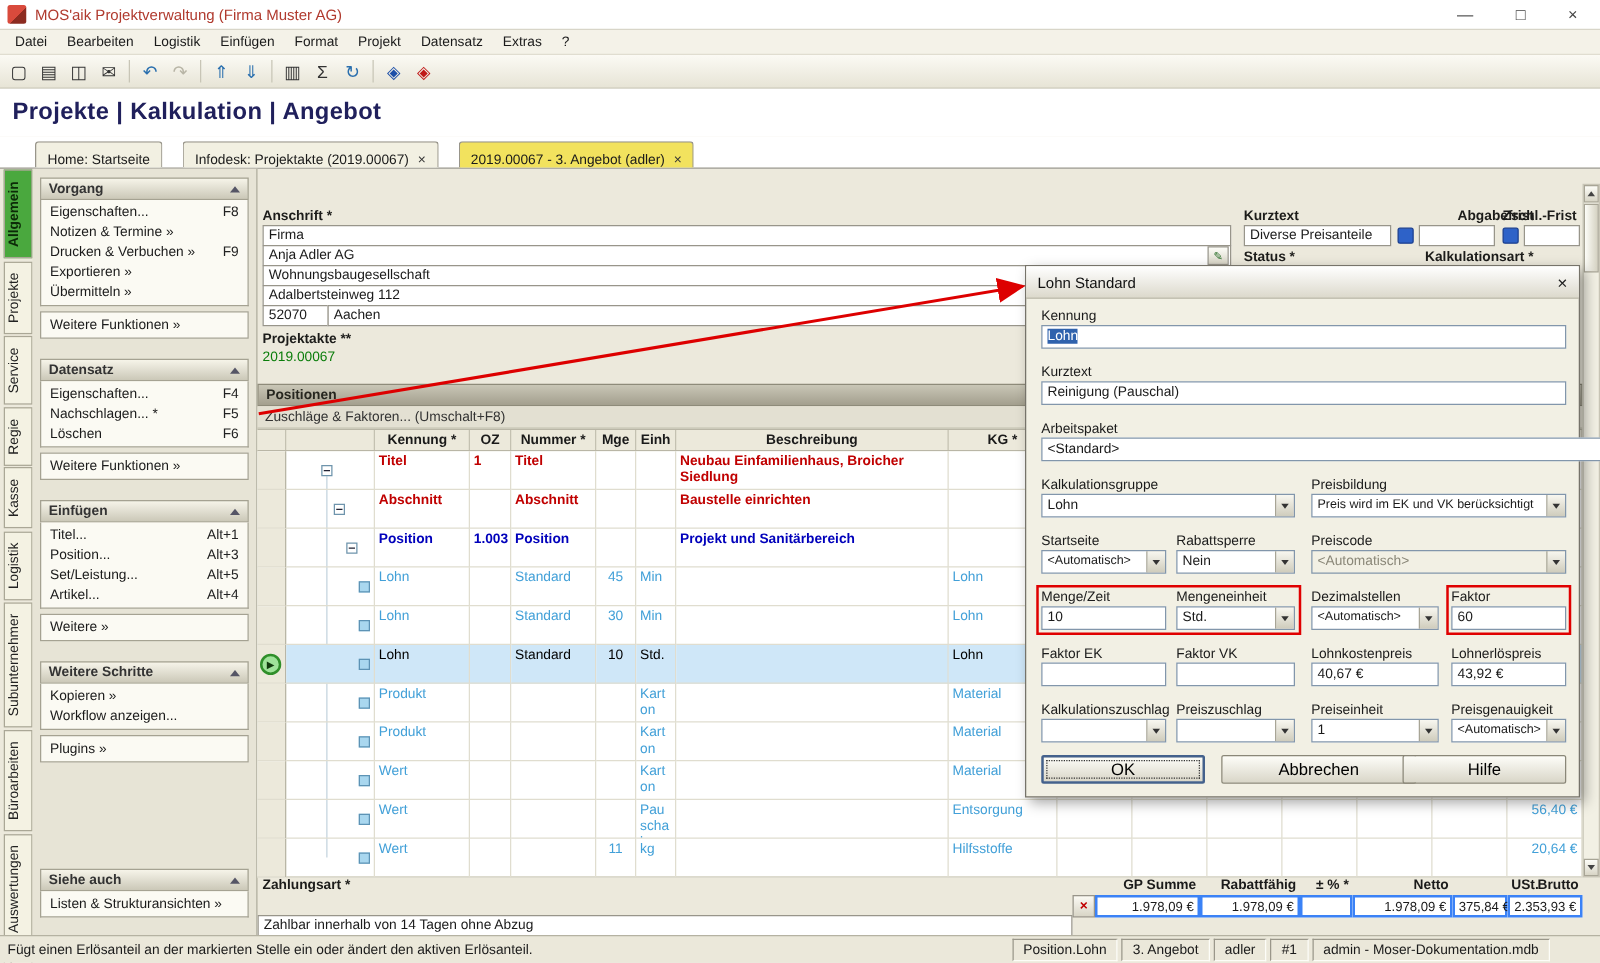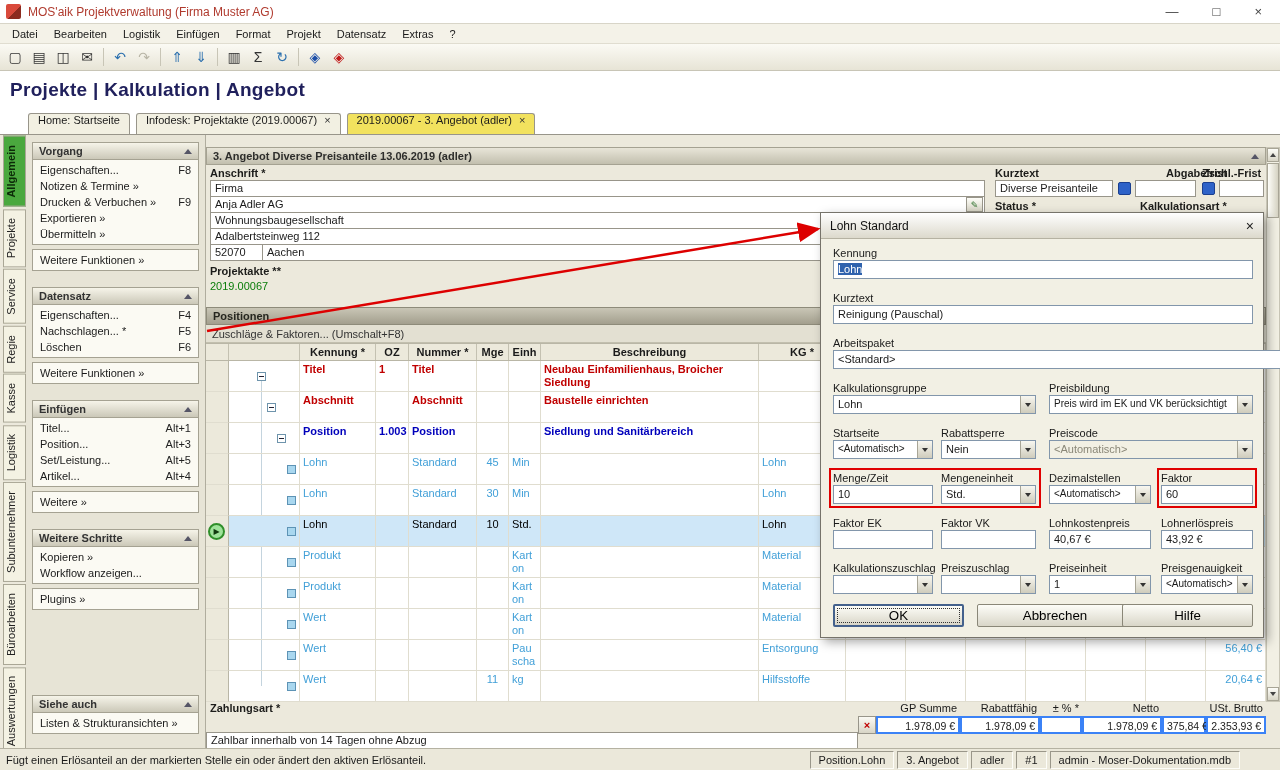--- a/index.html
+++ b/index.html
@@ -22,21 +22,21 @@
 .tb{width:22px;height:22px;border:none;background:transparent;font-size:14px;color:#333;display:flex;align-items:center;justify-content:center}
 .tb-sep{width:1px;height:18px;background:#c8c5b6;margin:0 3px}
 .ic-blue{color:#2a6fae}.ic-gray{color:#b8b5a6}.ic-navy{color:#1d4fa8}.ic-red{color:#c01818}
 
 
 .breadcrumb{position:absolute;left:0;top:71px;width:100%;height:38px;background:#fff;display:flex;align-items:center;padding-left:10px}
 .breadcrumb span{font-size:19px;font-weight:bold;color:#20205c;letter-spacing:.3px}
 
 
 .tabbar{position:absolute;left:0;top:109px;width:100%;height:26px;background:#fff;display:flex;align-items:flex-end;padding-left:28px;border-bottom:1px solid #98958a}
-.tab{display:flex;align-items:flex-start;gap:7px;height:21px;padding:0 9px;background:#f2f0e2;border:1px solid #98958a;border-bottom:none;border-radius:3px 3px 0 0;margin-right:6px}
+.tab{display:flex;align-items:flex-end;gap:7px;height:21px;padding:0 9px;background:#f2f0e2;border:1px solid #98958a;border-bottom:none;border-radius:3px 3px 0 0;margin-right:16px}
 .tab.active{background:#f2e25e}
 .tab-close{color:#333}
 
 
 .navstrip{position:absolute;left:3px;top:135px;width:23px;height:612px;display:flex;flex-direction:column;gap:2px;padding-top:1px}
 .vtab{writing-mode:vertical-rl;transform:rotate(180deg);background:#f4f2e3;border:1px solid #aaa796;padding:8px 1px;text-align:center;color:#222;flex:0 0 auto}
 .vtab.active{background:#4aa83e;color:#0c2a08;font-weight:bold}
 
 
 .sidebar{position:absolute;left:26px;top:135px;width:180px;height:613px;background:#e7e4d6;border-right:1px solid #b0ad9e;padding:7px 6px 14px;display:flex;flex-direction:column}
@@ -82,21 +82,21 @@
 .trow.selected .c-marker{background:#ece9db}
 .node{position:absolute;top:11px;width:9px;height:9px;border:1px solid #6e94ac;background:#fff}
 .node.leaf{background:#a9d7ef;border-color:#5d93b5}
 .node.open::after{content:"";position:absolute;left:1px;right:1px;top:3px;height:1px;background:#223}
 .i0{left:28px}.i1{left:38px}.i2{left:48px}.i3{left:58px}
 .treeline{position:absolute;left:55px;top:15px;width:1px;height:310px;background:#c4d4de}
 .rec-marker{position:absolute;left:2px;top:7px;width:17px;height:17px;border-radius:50%;background:#9fe39a;border:2px solid #2f8f2a;display:flex;align-items:center;justify-content:center;color:#113a0e;font-size:8px}
 
 
 .redx{position:absolute;width:18px;height:18px;background:linear-gradient(#fbfaf4,#d8d5c6);border:1px solid #98958a;color:#c00000;font-weight:bold;display:flex;align-items:center;justify-content:center;font-size:11px}
-.sum-lbl{position:absolute;top:567px;height:12px;font-weight:normal;text-align:right;padding-right:3px;white-space:nowrap}
+.sum-lbl{position:absolute;top:567px;height:12px;font-weight:bold;text-align:right;padding-right:3px;white-space:nowrap}
 .sum-val{position:absolute;top:581px;height:18px;background:#fff;border:2px solid #3b82f6;text-align:right;padding:2px 3px;font-size:10.5px;white-space:nowrap}
 
 
 .vscroll{position:absolute;left:1266px;top:147px;width:14px;height:555px;background:#f2f0e4;border:1px solid #c8c5b6}
 .vs-btn{position:absolute;left:0;width:12px;height:14px;background:linear-gradient(#fdfdf8,#d8d5c6);border:1px solid #a8a596;display:flex;align-items:center;justify-content:center}
 .vs-up{top:0}.vs-down{bottom:0}
 .vs-thumb{position:absolute;left:0;top:15px;width:12px;height:55px;background:linear-gradient(90deg,#fdfdf8,#d5d2c2);border:1px solid #a8a596}
 .tri-up{width:0;height:0;border-left:3px solid transparent;border-right:3px solid transparent;border-bottom:4px solid #444}
 .tri-down{width:0;height:0;border-left:3px solid transparent;border-right:3px solid transparent;border-top:4px solid #444}
 .up-arrow{margin-left:auto;width:0;height:0;border-left:4px solid transparent;border-right:4px solid transparent;border-bottom:5px solid #556}
@@ -323,24 +323,20 @@
       </div>
       <div class="sec-items">
         <div class="s-item">
             <span>Listen &amp; Strukturansichten »</span>
           </div>
       </div>
     </div>
   </div>
 
   <div class="main">
-    <div class="form-header">
-      <span>3. Angebot Diverse Preisanteile 13.06.2019 (adler)</span>
-      <span class="up-arrow"></span>
-    </div>
 
     <span class="lbl" style="left:4px;top:32px">Anschrift *</span>
     <div class="fld" style="left:4px;top:45px;width:775px">Firma</div>
     <div class="fld" style="left:4px;top:61px;width:775px">Anja Adler AG</div>
     <button class="mini-btn" style="left:760px;top:62px">✎</button>
     <div class="fld" style="left:4px;top:77px;width:775px">Wohnungsbaugesellschaft</div>
     <div class="fld" style="left:4px;top:93px;width:775px">Adalbertsteinweg 112</div>
     <div class="fld" style="left:4px;top:109px;width:53px">52070</div>
     <div class="fld" style="left:56px;top:109px;width:723px">Aachen</div>
 
@@ -432,21 +428,21 @@
       <div class="trow row-pos">
         <div class="cell c-marker"></div>
         <div class="cell c-tree">
             <span class="node open i2"></span>
           </div>
         <div class="cell c-kennung">Position</div>
         <div class="cell c-oz">1.003</div>
         <div class="cell c-nummer">Position</div>
         <div class="cell c-mge"></div>
         <div class="cell c-einh"></div>
-        <div class="cell c-beschr">Siedlung und Sanitärbereich</div>
+        <div class="cell c-beschr">Projekt und Sanitärbereich</div>
         <div class="cell c-kg"></div>
         <div class="cell c-x"></div>
           <div class="cell c-x"></div>
           <div class="cell c-x"></div>
           <div class="cell c-x"></div>
           <div class="cell c-x"></div>
           <div class="cell c-x"></div>
         <div class="cell c-preis"></div>
       </div>
 

